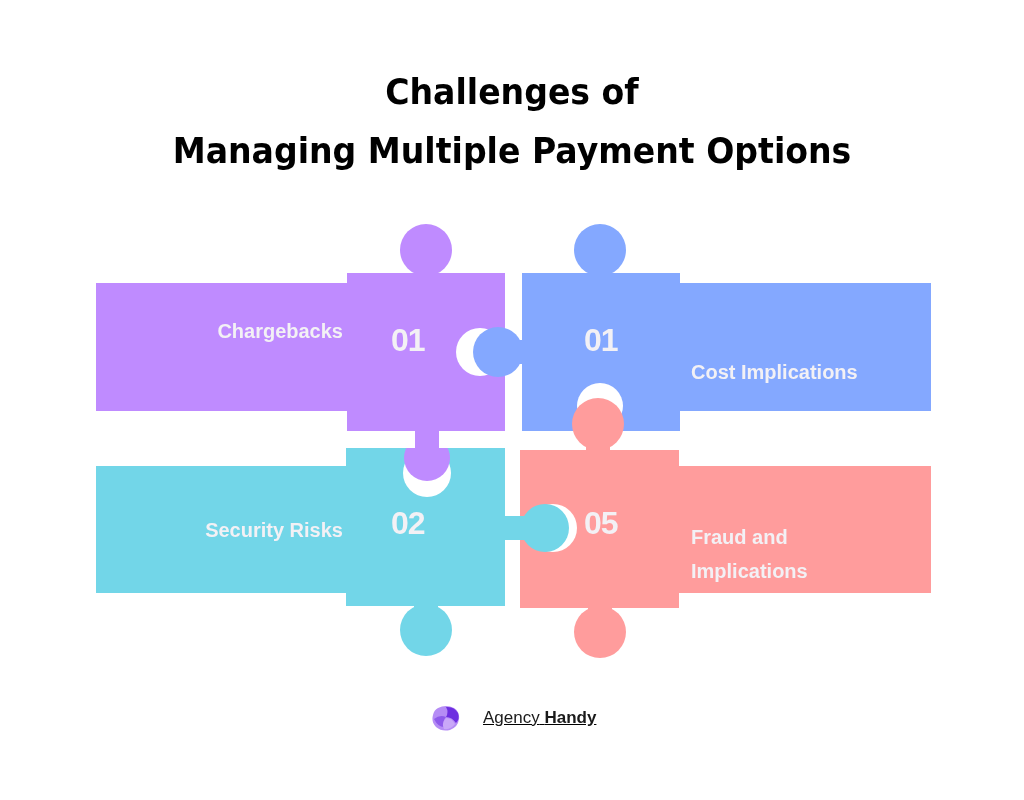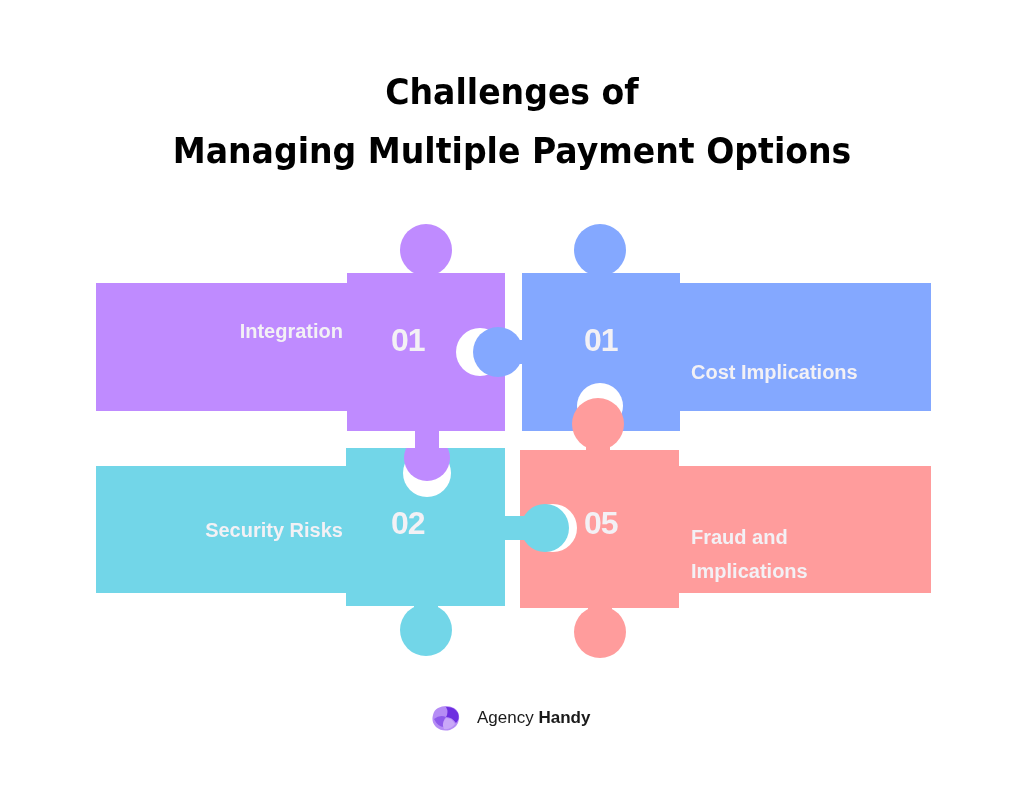--- a/index.html
+++ b/index.html
@@ -59,21 +59,22 @@
       letter-spacing: -1px;
     }
 
     .logo {
       position: absolute;
       left: 432px;
       top: 705px;
       height: 26px;
       display: flex;
       align-items: center;
-      gap: 17px;
+      gap: 23px;
+      text-decoration: underline;
     }
     .logo-text {
       font-family: "Liberation Sans", sans-serif;
       font-size: 17px;
       color: #1a1a1a;
     }
     .logo-text b { font-weight: bold; }
   </style>
 </head>
 <body>
@@ -133,21 +134,21 @@
 
     <circle cx="545" cy="528" r="24" fill="#72D6E8"></circle>
     <rect x="505" y="516" width="22" height="24" fill="#72D6E8"></rect>
 
     <circle cx="598" cy="424" r="26" fill="#FF9C9C"></circle>
     <rect x="586" y="436" width="24" height="16" fill="#FF9C9C"></rect>
   </g>
 </svg>
 
 <div class="label right" style="left:150px; top:314px; width:193px;">
-  <div>Integration</div>
+  <div>Chargebacks</div>
 </div>
 <div class="num" style="left:391px; top:324px;">01</div>
 
 <div class="label right" style="left:150px; top:513px; width:193px;">
   <div></div>
 </div>
 <div class="label right" style="left:120px; top:513px; width:223px;">Security Risks</div>
 <div class="num" style="left:391px; top:507px;">02</div>
 
 <div class="num" style="left:584px; top:324px;">01</div>

